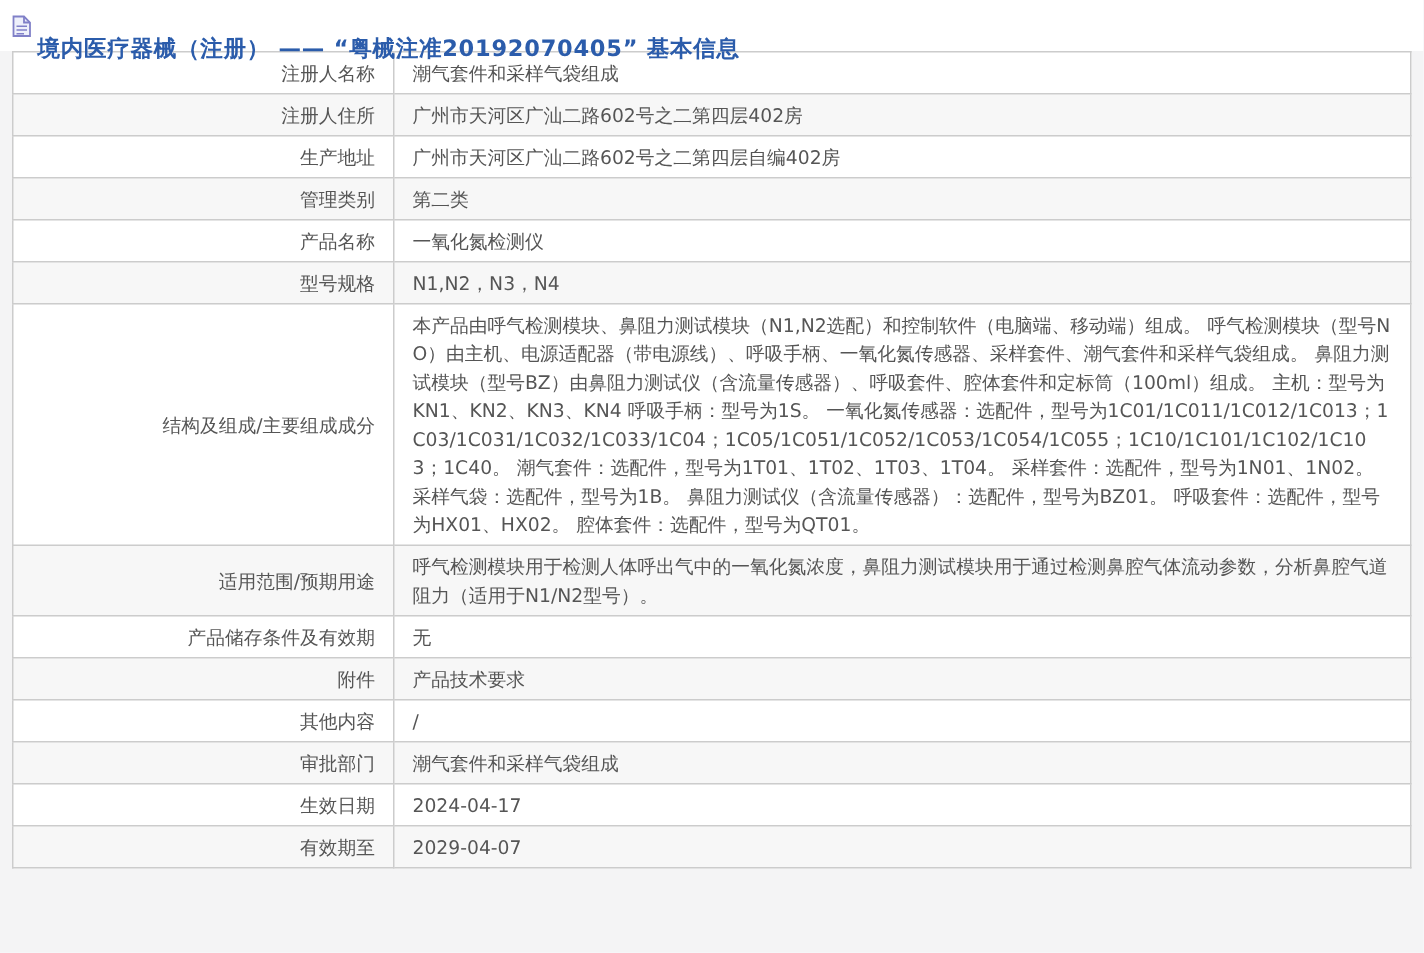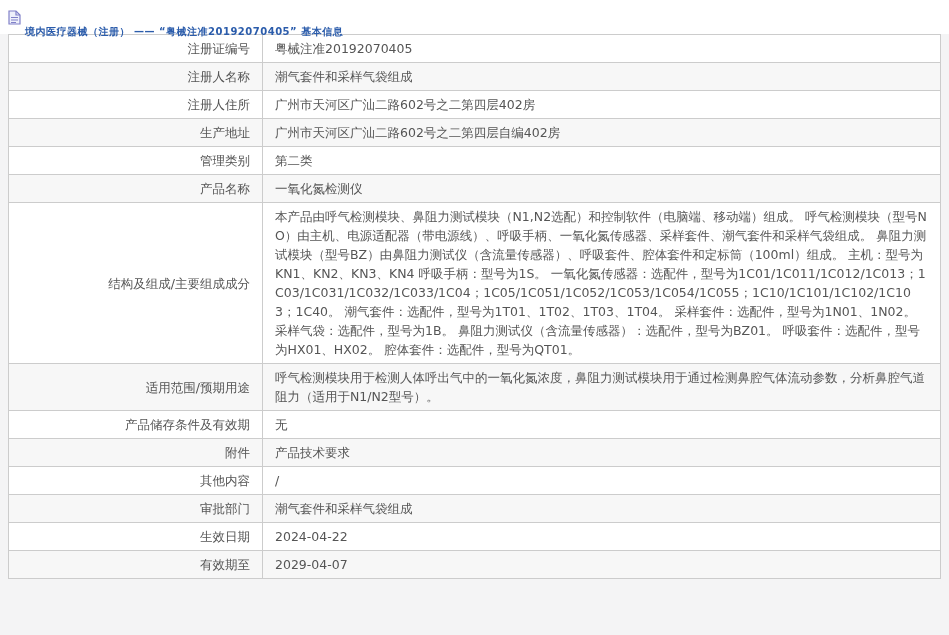--- a/index.html
+++ b/index.html
@@ -12,21 +12,21 @@
   }
   .titlebar {
     height: 34px;
     background: #ffffff;
     display: flex;
     align-items: center;
     padding-left: 8px;
   }
   .doc-icon { width: 13px; height: 15px; margin-right: 4px; flex: 0 0 auto; }
   .page-title {
-    font-size: 10px;
+    font-size: 15px;
     font-weight: bold;
     color: #2b5cab;
     letter-spacing: 0.5px;
     white-space: nowrap;
     margin-top: 30px;
   }
   .table-wrap { padding-left: 8px; }
   table.info-table {
     border-collapse: collapse;
     width: 933px;
@@ -62,42 +62,42 @@
     <line x1="3" y1="10" x2="10" y2="10" stroke="#8080c8" stroke-width="1"></line>
     <line x1="3" y1="12.5" x2="8" y2="12.5" stroke="#8080c8" stroke-width="1"></line>
   </svg>
   <span class="page-title">境内医疗器械（注册） —— “粤械注准20192070405” 基本信息</span>
 </div>
 
 <div class="table-wrap">
   <table class="info-table">
     <tbody>
         <tr>
-          <td class="label-cell">注册证编号</td>
-          <td class="value-cell">粤械注准20192070405</td>
-        </tr>
-        <tr>
           <td class="label-cell">注册人名称</td>
           <td class="value-cell">潮气套件和采样气袋组成</td>
         </tr>
         <tr>
           <td class="label-cell">注册人住所</td>
           <td class="value-cell">广州市天河区广汕二路602号之二第四层402房</td>
         </tr>
         <tr>
           <td class="label-cell">生产地址</td>
           <td class="value-cell">广州市天河区广汕二路602号之二第四层自编402房</td>
         </tr>
         <tr>
           <td class="label-cell">管理类别</td>
           <td class="value-cell">第二类</td>
         </tr>
         <tr>
           <td class="label-cell">产品名称</td>
           <td class="value-cell">一氧化氮检测仪</td>
+        </tr>
+        <tr>
+          <td class="label-cell">型号规格</td>
+          <td class="value-cell">N1,N2，N3，N4</td>
         </tr>
         <tr>
           <td class="label-cell">结构及组成/主要组成成分</td>
           <td class="value-cell">本产品由呼气检测模块、鼻阻力测试模块（N1,N2选配）和控制软件（电脑端、移动端）组成。 呼气检测模块（型号NO）由主机、电源适配器（带电源线）、呼吸手柄、一氧化氮传感器、采样套件、潮气套件和采样气袋组成。 鼻阻力测试模块（型号BZ）由鼻阻力测试仪（含流量传感器）、呼吸套件、腔体套件和定标筒（100ml）组成。 主机：型号为KN1、KN2、KN3、KN4 呼吸手柄：型号为1S。 一氧化氮传感器：选配件，型号为1C01/1C011/1C012/1C013；1C03/1C031/1C032/1C033/1C04；1C05/1C051/1C052/1C053/1C054/1C055；1C10/1C101/1C102/1C103；1C40。 潮气套件：选配件，型号为1T01、1T02、1T03、1T04。 采样套件：选配件，型号为1N01、1N02。 采样气袋：选配件，型号为1B。 鼻阻力测试仪（含流量传感器）：选配件，型号为BZ01。 呼吸套件：选配件，型号为HX01、HX02。 腔体套件：选配件，型号为QT01。</td>
         </tr>
         <tr>
           <td class="label-cell">适用范围/预期用途</td>
           <td class="value-cell">呼气检测模块用于检测人体呼出气中的一氧化氮浓度，鼻阻力测试模块用于通过检测鼻腔气体流动参数，分析鼻腔气道阻力（适用于N1/N2型号）。</td>
         </tr>
         <tr>
@@ -111,21 +111,21 @@
         <tr>
           <td class="label-cell">其他内容</td>
           <td class="value-cell">/</td>
         </tr>
         <tr>
           <td class="label-cell">审批部门</td>
           <td class="value-cell">潮气套件和采样气袋组成</td>
         </tr>
         <tr>
           <td class="label-cell">生效日期</td>
-          <td class="value-cell">2024-04-22</td>
+          <td class="value-cell">2024-04-17</td>
         </tr>
         <tr>
           <td class="label-cell">有效期至</td>
           <td class="value-cell">2029-04-07</td>
         </tr>
       </tbody>
   </table>
 </div>
 
 </body></html>

